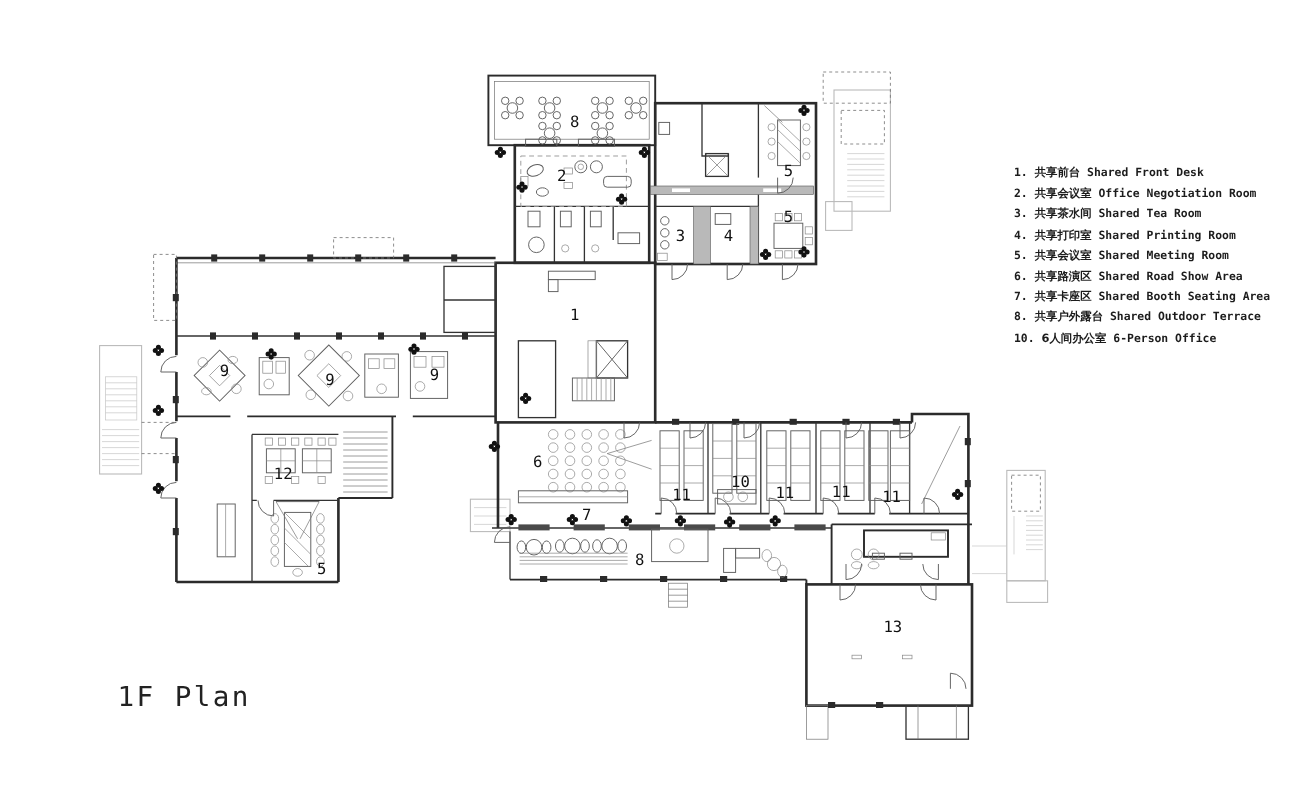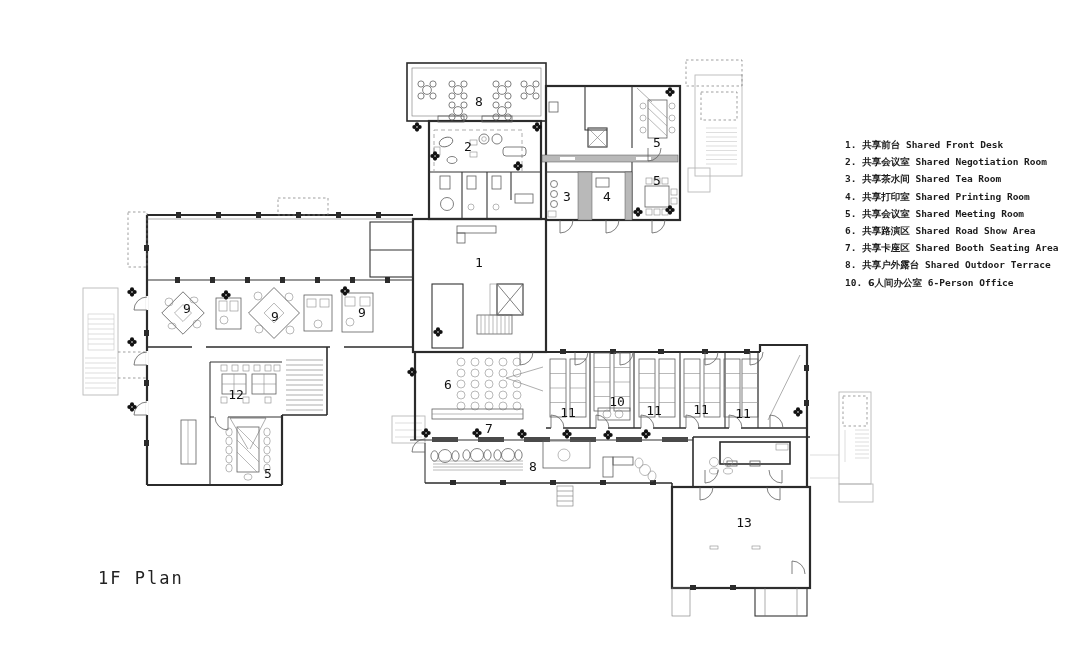--- a/index.html
+++ b/index.html
@@ -18,21 +18,21 @@
   .dash{stroke:#9a9a9a;stroke-width:.8;fill:none;stroke-dasharray:4 3}
   .dashd{stroke:#777;stroke-width:.7;fill:none;stroke-dasharray:2.5 2.5}
   .tick{fill:#2b2b2b}
   .band{fill:#b9b9b9;stroke:#555;stroke-width:.5}
   .gap{stroke:#fff;stroke-width:3;fill:none}
   .lbl{font:13px "DejaVu Sans Mono",monospace;fill:#111;text-anchor:middle}
   #legend{position:absolute;left:845px;top:136px;width:215px;
           font-size:9.5px;line-height:17.2px;color:#1c1c1c;white-space:nowrap;font-weight:bold;}
   .legend-row .zh{font-family:"DejaVu Sans","Liberation Sans",sans-serif;}
   .legend-row .en{font-family:"DejaVu Sans Mono",monospace;}
-  #plan-title{position:absolute;left:98px;top:568px;font-size:17px;letter-spacing:2px;color:#222;
+  #plan-title{position:absolute;left:98px;top:568px;font-size:23px;letter-spacing:2px;color:#222;
           font-family:"DejaVu Sans Mono",monospace;}
 </style>
 </head>
 <body>
 
 <div id="canvas">
 
 <svg id="plan-svg" width="1080" height="665" viewBox="0 0 1080 665">
   <defs>
     <g id="flower4">
@@ -564,21 +564,21 @@
     <text class="lbl" x="617" y="406">10</text>
     <text class="lbl" x="654" y="415">11</text>
     <text class="lbl" x="701" y="414">11</text>
     <text class="lbl" x="743" y="418">11</text>
     <text class="lbl" x="744" y="527">13</text>
   </g>
 </svg>
 
 <div id="legend">
   <div class="legend-row"><span class="en">1.</span>&nbsp;<span class="zh">共享前台</span>&nbsp;<span class="en">Shared Front Desk</span></div>
-  <div class="legend-row"><span class="en">2.</span>&nbsp;<span class="zh">共享会议室</span>&nbsp;<span class="en">Shared Negotiation Room</span></div>
+  <div class="legend-row"><span class="en">2.</span>&nbsp;<span class="zh">共享会议室</span>&nbsp;<span class="en">Office Negotiation Room</span></div>
   <div class="legend-row"><span class="en">3.</span>&nbsp;<span class="zh">共享茶水间</span>&nbsp;<span class="en">Shared Tea Room</span></div>
   <div class="legend-row"><span class="en">4.</span>&nbsp;<span class="zh">共享打印室</span>&nbsp;<span class="en">Shared Printing Room</span></div>
   <div class="legend-row"><span class="en">5.</span>&nbsp;<span class="zh">共享会议室</span>&nbsp;<span class="en">Shared Meeting Room</span></div>
   <div class="legend-row"><span class="en">6.</span>&nbsp;<span class="zh">共享路演区</span>&nbsp;<span class="en">Shared Road Show Area</span></div>
   <div class="legend-row"><span class="en">7.</span>&nbsp;<span class="zh">共享卡座区</span>&nbsp;<span class="en">Shared Booth Seating Area</span></div>
   <div class="legend-row"><span class="en">8.</span>&nbsp;<span class="zh">共享户外露台</span>&nbsp;<span class="en">Shared Outdoor Terrace</span></div>
   <div class="legend-row"><span class="en">10.</span>&nbsp;<span class="zh">6人间办公室</span>&nbsp;<span class="en">6-Person Office</span></div>
 </div>
 
 <div id="plan-title">1F Plan</div>

